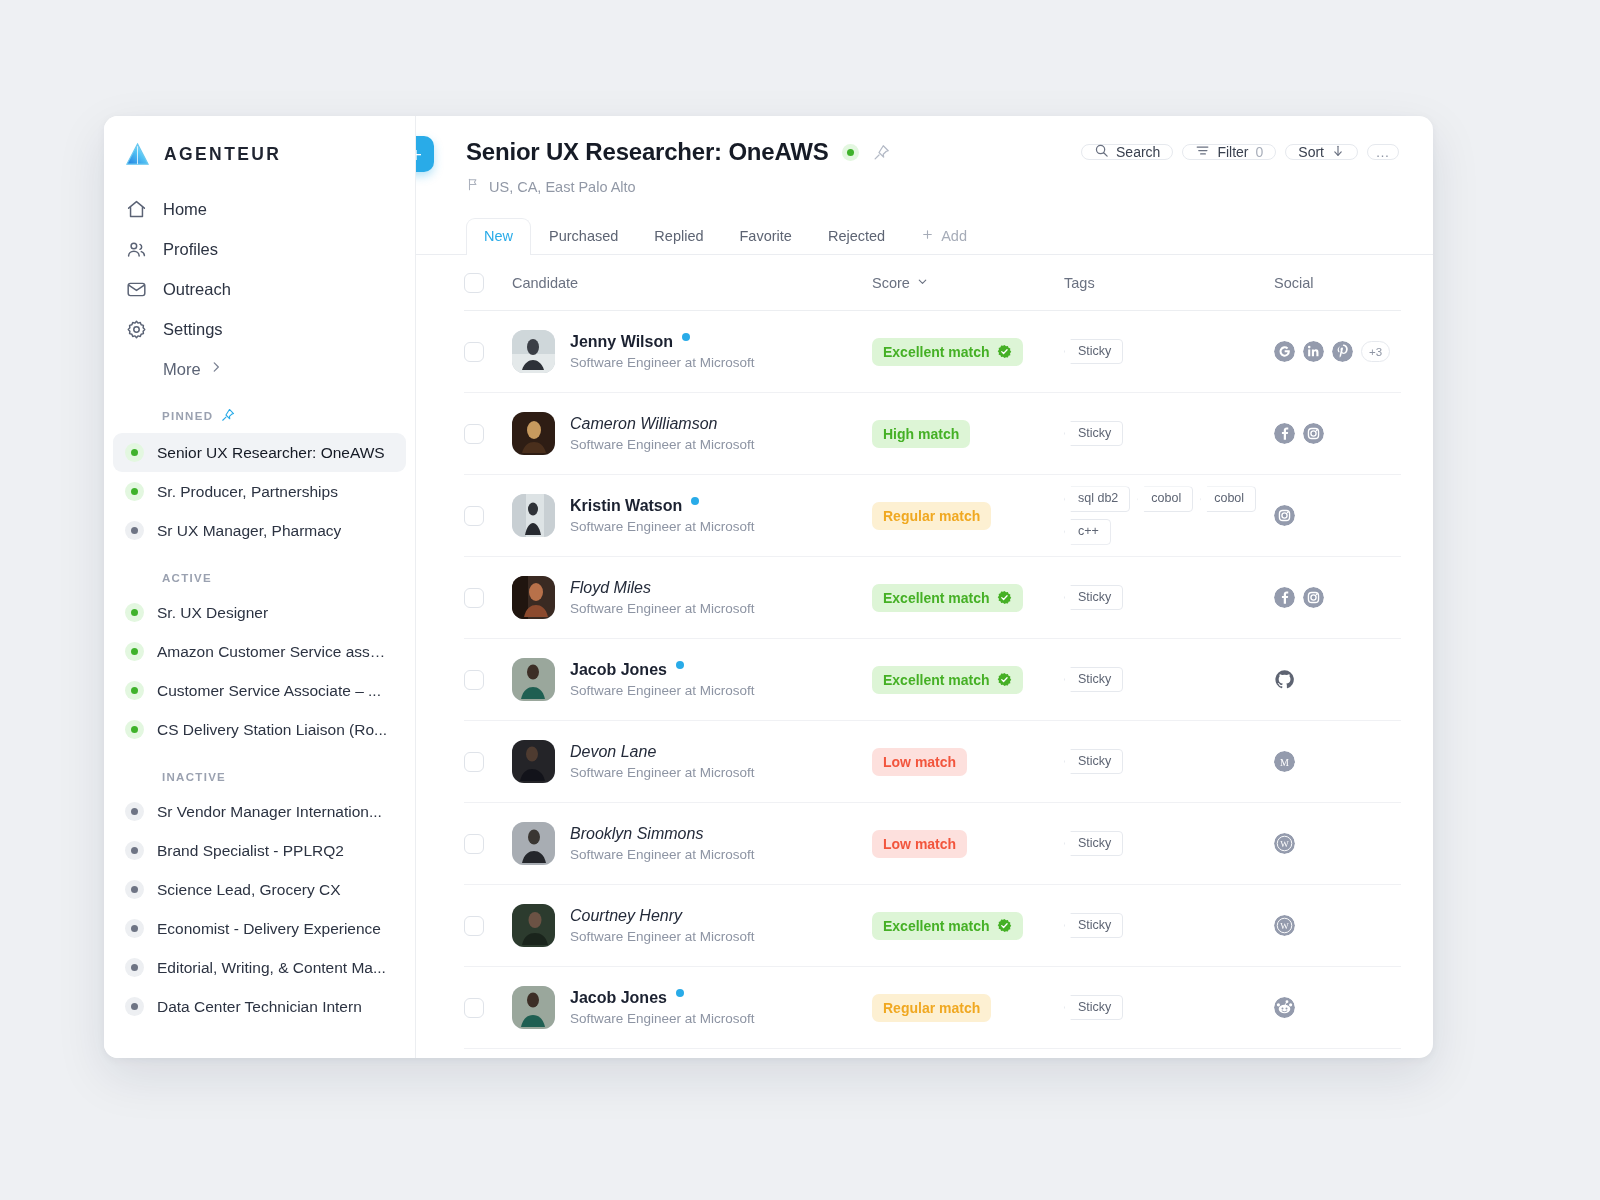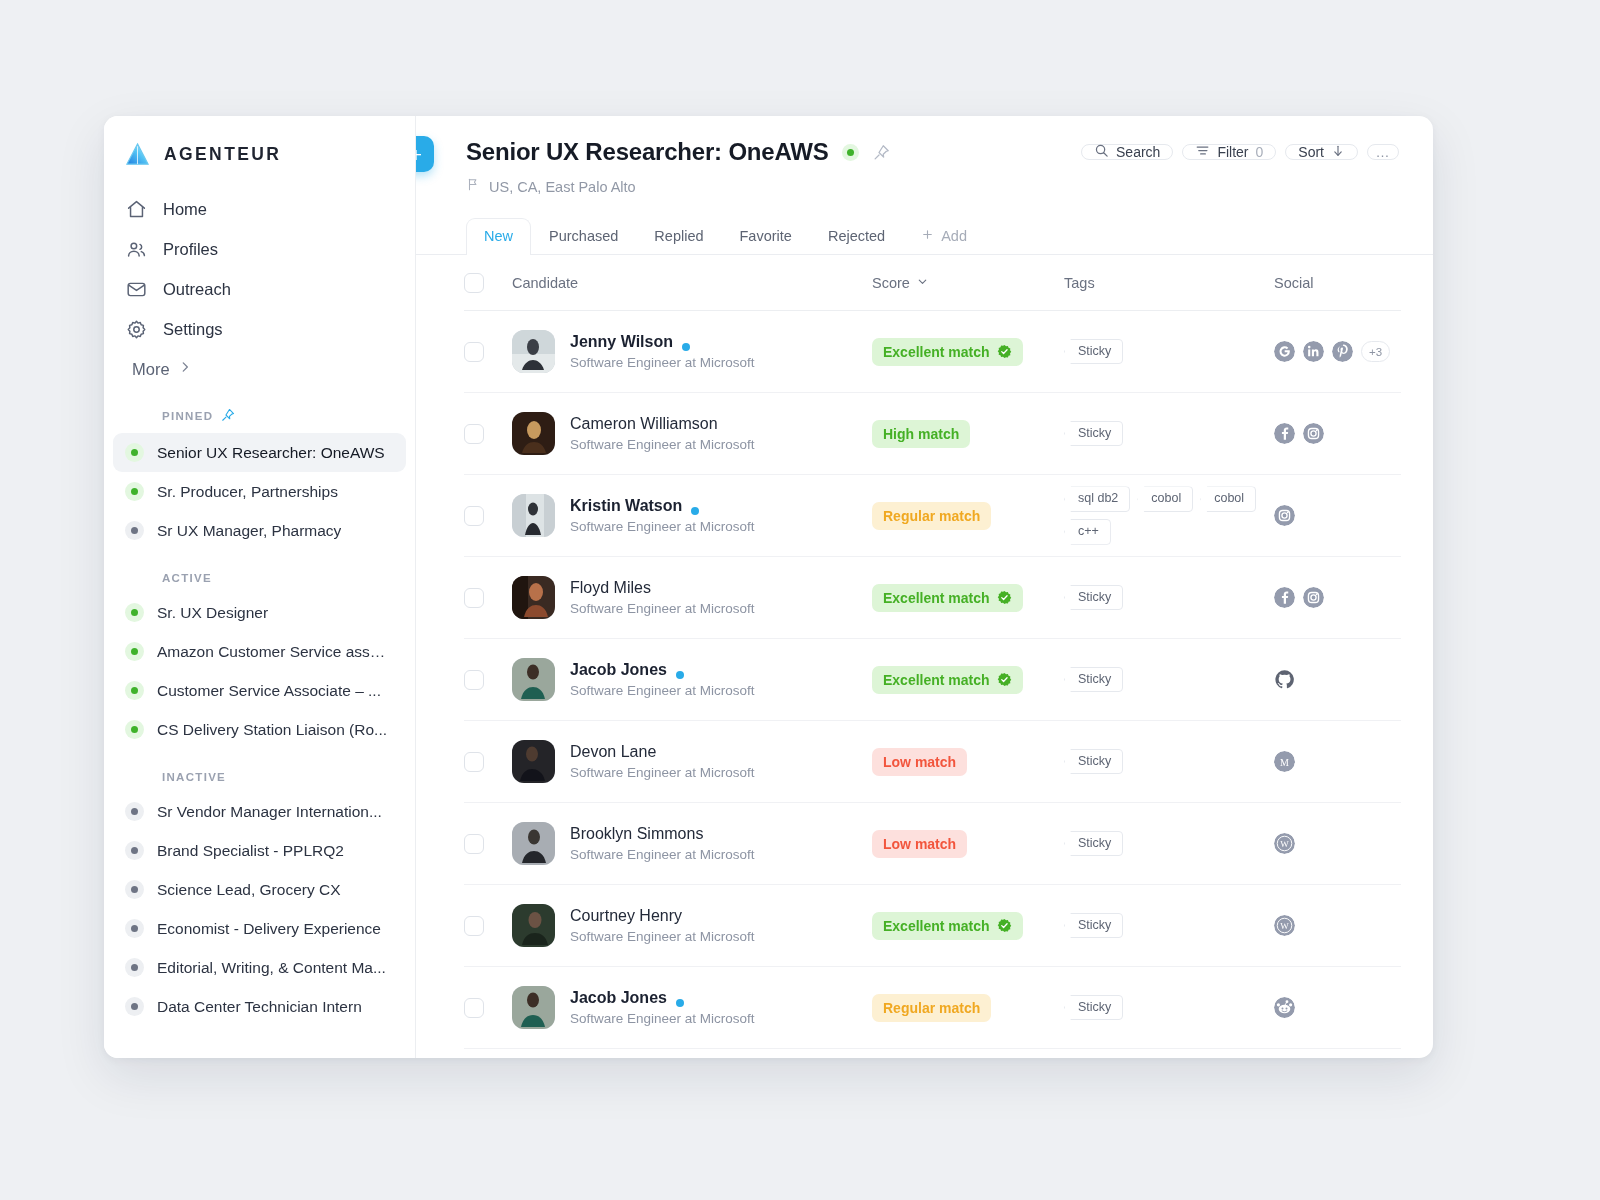--- a/index.html
+++ b/index.html
@@ -34,21 +34,21 @@
   .brand-text { font-size: 17.5px; letter-spacing: 2.4px; color: #1f2430; font-weight: 600; }
 
   .nav { margin-top: 24px; text-align: center; }
   .nav-item {
     display: flex; align-items: center; gap: 16px;
     height: 35px; padding-left: 21px; margin-bottom: 5px;
     cursor: pointer;
   }
   .nav-item .ico { width: 22px; height: 22px; display: flex; align-items: center; justify-content: center; color: #5b6375; }
   .nav-item .lbl { font-size: 16.5px; color: #2c3342; }
-  .nav-more { display:flex; align-items:center; gap:8px; padding-left: 28px; height: 34px; cursor: pointer; }
+  .nav-more { display:flex; align-items:center; gap:8px; padding-left: 59px; height: 34px; cursor: pointer; }
   .nav-more .lbl { font-size: 16.5px; color: #5b6375; }
 
   .section-head {
     display: flex; align-items: center; gap: 8px;
     padding: 22px 0 9px 58px;
     font-size: 11.5px; letter-spacing: 1.3px; color: #9aa1b0; font-weight: 600;
   }
   .list-item {
     display: flex; align-items: center; gap: 13px;
     height: 39px; margin: 0 9px; padding-left: 12px;
@@ -115,23 +115,23 @@
   .col-score { width: 168px; flex:0 0 168px; }
   .col-tags  { width: 210px; flex:0 0 210px;margin-left:24px; }
   .col-social{ flex:1 1 auto; }
 
   .chk { width:20px; height:20px; border:1.5px solid #dfe3e9; border-radius:6px; background:#fff; cursor:pointer; }
 
   .row { display:flex; align-items:center; min-height: 82px; border-bottom:1px solid #f0f1f4; }
   .cand { display:flex; align-items:center; gap: 15px; }
   .avatar { width: 43px; height: 43px; border-radius: 12px; flex:0 0 43px; overflow:hidden; background:#d7dbe1; }
   .avatar svg { display:block; width:100%; height:100%; }
-  .cname { display:flex; align-items:flex-end; gap: 9px; }
+  .cname { display:flex; align-items:flex-start; gap: 9px; }
   .cname .nm { font-size: 16px; color:#1b2130; font-weight:600; }
-  .cname .nm.plain { font-weight: 400; color:#232a39; }
+  .cname .nm.plain { font-weight: 400; color:#232a39;font-style:italic; }
   .bluedot { width:8px; height:8px; border-radius:50%; background:#29abe8; display:block; }
   .crole { font-size: 13.5px; color:#8d94a3; margin-top: 4px; }
 
   .badge {
     display:inline-flex; align-items:center; gap:7px;
     height: 28px; padding: 0 11px; border-radius: 7px;
     font-size: 14px; font-weight: 600;
   }
   .badge.excellent { background:#ddf5d6; color:#45b025; }
   .badge.high      { background:#ddf5d6; color:#45b025; }

